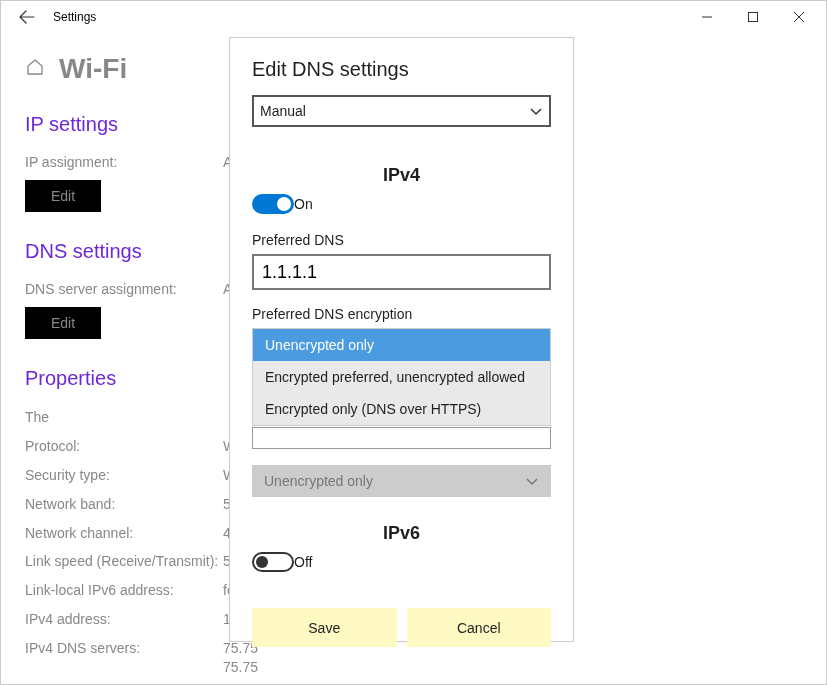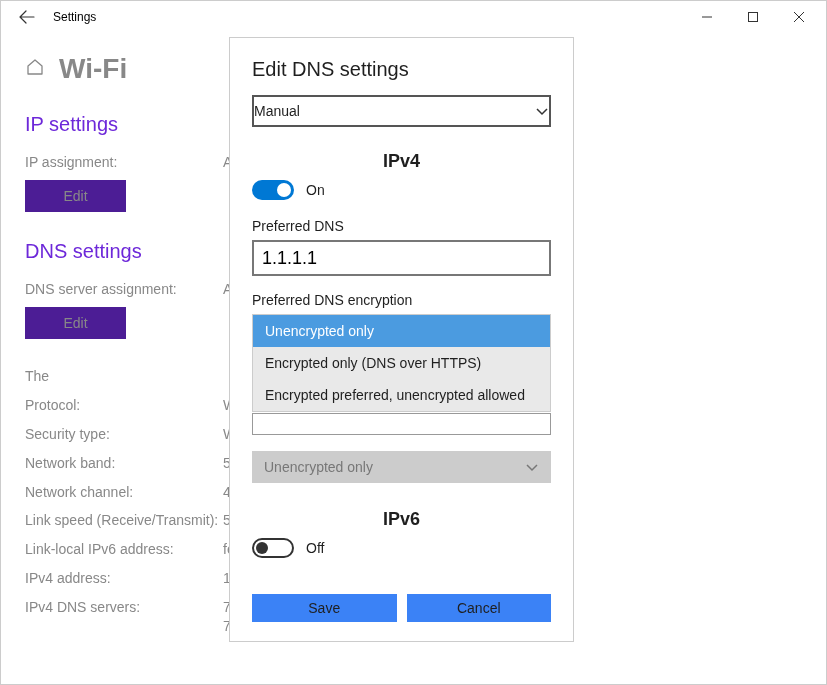--- a/index.html
+++ b/index.html
@@ -77,23 +77,23 @@
   }
   .setting-row .label {
     width: 198px;
   }
   .setting-row .value {
     flex: 1;
     color: #888;
     font-size: 14px;
   }
   .edit-btn {
-    width: 101px;
-    height: 32px;
-    background: #4c1d95;
+    width: 76px;
+    height: 32px;
+    background: #000000;
     border: none;
     color: #888;
     font-size: 14px;
     margin-top: 2px;
     margin-bottom: 28px;
     display: block;
   }
   .dialog {
     position: absolute;
     left: 228px;
@@ -108,39 +108,38 @@
   }
   .dialog h2 {
     font-size: 20px;
     font-weight: 400;
     margin-bottom: 14px;
   }
   .dlg-select {
     width: 100%;
     height: 32px;
     border: 2px solid #555;
-    padding: 0 0;
+    padding: 0 6px;
     display: flex;
     align-items: center;
     justify-content: space-between;
     font-size: 14px;
-    margin-bottom: 24px;
+    margin-bottom: 38px;
     background:#fff;
   }
   .chev { }
   .dlg-subhead {
     font-size: 18px;
     font-weight: 600;
     margin-bottom: 8px;
     text-align: center;
   }
   .toggle-row {
     display: flex;
     align-items: center;
-    gap: 12px;
     margin-bottom: 18px;
   }
   .toggle {
     width: 42px;
     height: 20px;
     border-radius: 10px;
     position: relative;
   }
   .toggle.on {
     background: #0078d4;
@@ -218,22 +217,22 @@
     font-size: 14px;
     margin-bottom: 26px;
   }
   .dlg-buttons {
     display: flex;
     gap: 10px;
     margin-top: 36px;
   }
   .dlg-btn {
     flex: 1;
-    height: 28px;
-    background: #3b82f6;
+    height: 39px;
+    background: #fef9c3;
     border: none;
     font-size: 14px;
     color: #1f1f1f;
   }
   .small-line { line-height:1.35; }
 </style>
 </head>
 <body>
 
 <div class="titlebar">
@@ -280,20 +279,21 @@
   </div>
   <button class="edit-btn">Edit</button>
 
   <h2 class="section-title">DNS settings</h2>
   <div class="setting-row">
     <div class="label">DNS server assignment:</div>
     <div class="value">Auto</div>
   </div>
   <button class="edit-btn">Edit</button>
 
+  <h2 class="section-title">Properties</h2>
   <div id="props-container">
       <div class="setting-row small-line">
         <div class="value" style="white-space: pre-line;">The</div>
       </div>
       <div class="setting-row small-line">
         <div class="label">Protocol:</div>
         <div class="value" style="white-space: pre-line;">Wi-F</div>
       </div>
       <div class="setting-row small-line">
         <div class="label">Security type:</div>
@@ -345,22 +345,22 @@
     <span class="toggle-label">On</span>
   </div>
 
   <div class="field-label">Preferred DNS</div>
   <input class="text-input" value="1.1.1.1" style="">
 
   <div class="field-label">Preferred DNS encryption</div>
   <div class="dropdown-open">
     <div class="dropdown-list">
       <div class="dropdown-item selected">Unencrypted only</div>
+      <div class="dropdown-item">Encrypted preferred, unencrypted allowed</div>
       <div class="dropdown-item">Encrypted only (DNS over HTTPS)</div>
-      <div class="dropdown-item">Encrypted preferred, unencrypted allowed</div>
     </div>
     <div class="empty-input"></div>
   </div>
 
   <div class="disabled-select">
     <span>Unencrypted only</span>
     <svg width="14" height="14" viewBox="0 0 14 14">
         <path d="M2 5 L7 10 L12 5" fill="none" stroke="#777" stroke-width="1.5"></path>
       </svg>
   </div>

